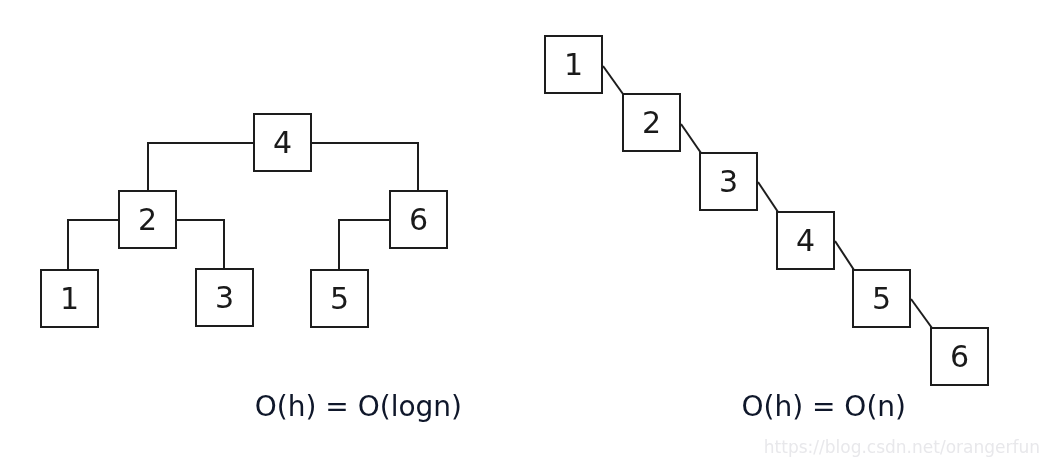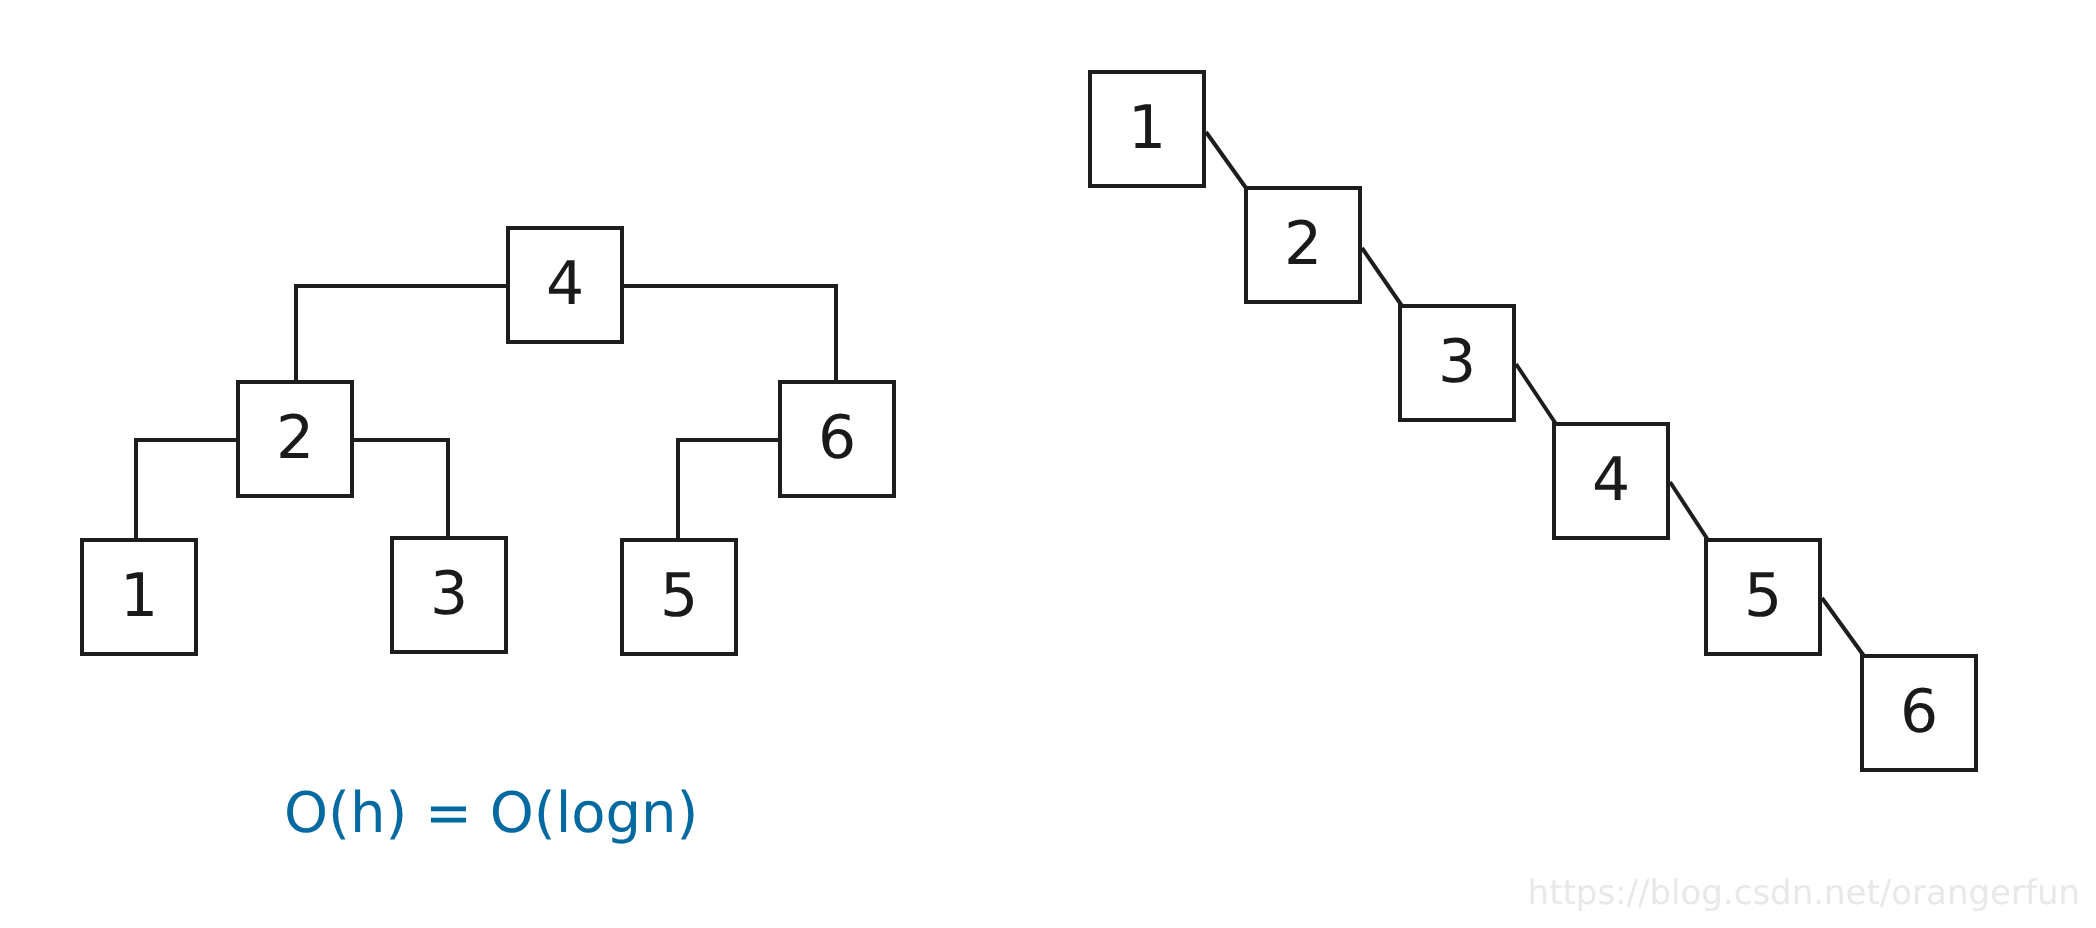--- a/index.html
+++ b/index.html
@@ -30,23 +30,23 @@
     background: #ffffff;
     display: flex;
     align-items: center;
     justify-content: center;
     font-size: 30px;
     color: #1a1a1a;
   }
   .caption {
     position: absolute;
     width: 320px;
-    text-align: left;
+    text-align: right;
     font-size: 28px;
-    color: #0369a1;
+    color: #0f172a;
     white-space: nowrap;
   }
   .caption-left { left: 142px; top: 390px; }
   .caption-right { left: 586px; top: 390px; }
   .watermark {
     position: absolute;
     right: 8px;
     top: 437px;
     font-size: 17px;
     color: #e8e8eb;
@@ -81,16 +81,17 @@
   <div class="tree-node" style="left:310px; top:269px;">5</div>
 
   <div class="tree-node" style="left:544px; top:35px;">1</div>
   <div class="tree-node" style="left:622px; top:93px;">2</div>
   <div class="tree-node" style="left:699px; top:152px;">3</div>
   <div class="tree-node" style="left:776px; top:211px;">4</div>
   <div class="tree-node" style="left:852px; top:269px;">5</div>
   <div class="tree-node" style="left:930px; top:327px;">6</div>
 
   <div class="caption caption-left">O(h) = O(logn)</div>
+  <div class="caption caption-right">O(h) = O(n)</div>
 
   <div class="watermark">https://blog.csdn.net/orangerfun</div>
 
 </div>
 
 </body></html>

